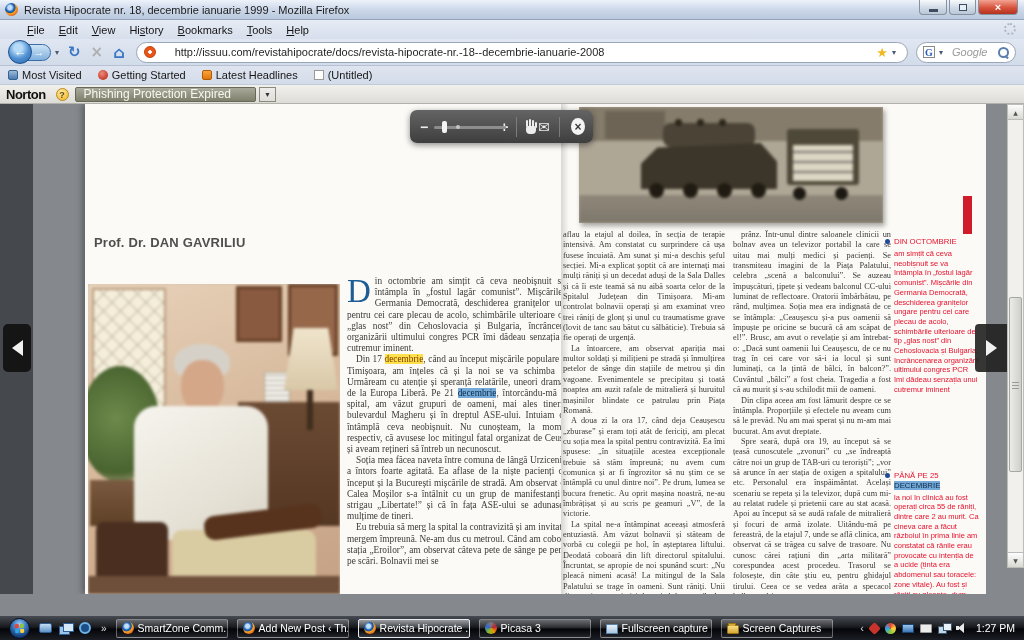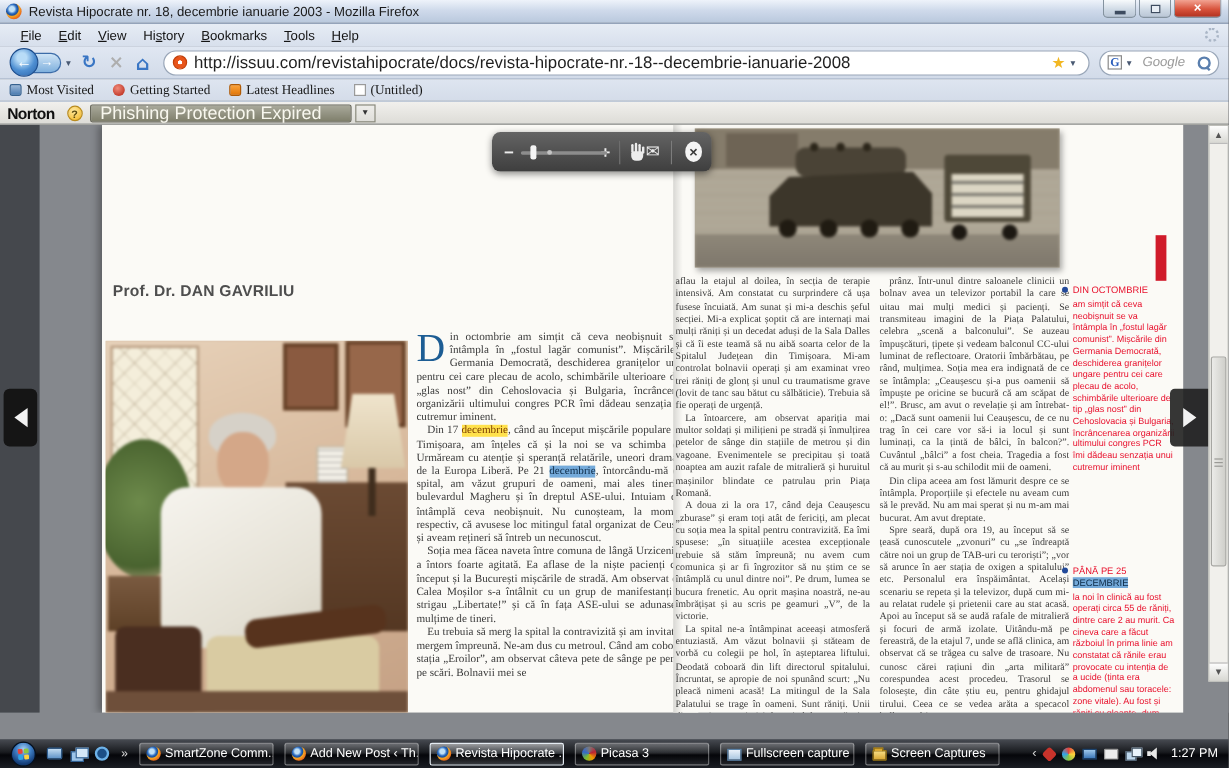--- a/index.html
+++ b/index.html
@@ -17,69 +17,69 @@
   .winbtns{position:absolute;right:6px;top:0;display:flex;}
   .winbtn{height:15px;border:1px solid #84929f;border-top:none;border-radius:0 0 4px 4px;
     background:linear-gradient(#f7fafc,#cdd8e4 60%,#bac7d6);display:flex;align-items:center;justify-content:center;}
   .winbtn.min{width:28px;} .winbtn.max{width:27px;margin-left:2px;}
   .winbtn.close{width:40px;margin-left:2px;background:linear-gradient(#f2a392,#d8533c 55%,#b23220);
     color:#fff;font-size:11px;font-weight:bold;line-height:10px;}
   .glyph-min{width:9px;height:3px;background:#3e4c60;margin-top:6px;}
   .glyph-restore{width:8px;height:7px;border:1px solid #3e4c60;background:#e8eef5;}
 
   .menubar{position:absolute;left:0;top:20px;width:1024px;height:19px;
-    background:linear-gradient(#e6ecf5,#d7dfec);display:flex;align-items:center;padding-left:10px;}
+    background:linear-gradient(#e6ecf5,#d7dfec);display:flex;align-items:center;padding-left:20px;}
   .menu-item{font-size:11px;color:#141414;padding:2px 7px;cursor:default;}
   .throbber{position:absolute;right:8px;top:3px;width:12px;height:12px;border-radius:50%;
     border:2px dotted #aab6c6;}
 
   .navbar{position:absolute;left:0;top:39px;width:1024px;height:27px;
     background:linear-gradient(#e0e7f2,#d2dbe9);border-bottom:1px solid #b6c2d4;
     display:flex;align-items:center;padding:0 8px;}
   .btn-back{width:24px;height:24px;border-radius:50%;flex:none;border:1px solid #1d4d8c;
     background:radial-gradient(circle at 42% 32%,#b8dcf7 0 20%,#4e8fd2 55%,#2a62a8 100%);
     color:#fff;font-size:13px;font-weight:bold;text-align:center;line-height:22px;z-index:2;}
   .btn-fwd{width:24px;height:17px;border-radius:0 9px 9px 0;margin-left:-5px;border:1px solid #3c6ca8;
     background:linear-gradient(#cfe4f6,#7fb0dd);color:#fff;font-size:11px;font-weight:bold;text-align:center;line-height:15px;}
   .sm-caret{font-size:8px;color:#495972;margin:0 4px;}
   .nav-glyph{font-size:15px;font-weight:bold;margin:0 5px;font-family:"DejaVu Sans",sans-serif;}
   .g-reload{color:#3a76c4;} .g-stop{color:#aeaeae;} .g-home{color:#3a76c4;font-size:16px;}
   .urlbar{flex:1;height:21px;margin-left:6px;background:#fff;border:1px solid #99a6b8;border-radius:11px;
     display:flex;align-items:center;padding:0 7px;min-width:0;}
   .favicon-issuu{width:12px;height:12px;border-radius:50%;flex:none;
     background:radial-gradient(circle at 50% 50%,#fff 0 22%,#e8541a 26% 100%);border:1px solid #c23f08;}
-  .url-text{font-size:14px;color:#1f1f1f;margin-left:6px;flex:1;white-space:nowrap;overflow:hidden;}
+  .url-text{font-size:11px;color:#1f1f1f;margin-left:19px;flex:1;white-space:nowrap;overflow:hidden;}
   .star{color:#f2b722;font-size:13px;line-height:13px;margin-left:4px;}
   .searchbox{width:100px;height:21px;margin-left:8px;background:#fff;border:1px solid #99a6b8;border-radius:11px;
     display:flex;align-items:center;padding:0 6px;flex:none;}
   .g-icon{width:12px;height:12px;border:1px solid #8a8a8a;background:#fff;color:#2a5dbb;
     font-family:"Liberation Serif",serif;font-weight:bold;font-size:10px;line-height:11px;text-align:center;flex:none;}
   .search-ph{font-size:11px;font-style:italic;color:#9a9a9a;margin-left:5px;flex:1;}
   .magnifier{position:relative;width:11px;height:11px;flex:none;}
   .magnifier::before{content:"";position:absolute;left:0;top:0;width:7px;height:7px;border:2px solid #5a7fae;border-radius:50%;}
   .magnifier::after{content:"";position:absolute;left:8px;top:8px;width:4px;height:2px;background:#5a7fae;transform:rotate(45deg);transform-origin:0 0;}
 
   .bookmarksbar{position:absolute;left:0;top:66px;width:1024px;height:19px;
     background:linear-gradient(#dee5f0,#d4dce9);border-bottom:1px solid #c0cad8;
     display:flex;align-items:center;padding-left:8px;gap:16px;}
-  .bm{display:flex;align-items:center;gap:4px;font-size:11px;color:#161616;font-family:Liberation Serif, serif;}
+  .bm{display:flex;align-items:center;gap:4px;font-size:11px;color:#161616;}
   .bm-ic{width:10px;height:10px;border-radius:2px;flex:none;}
   .bm-ic.mv{background:linear-gradient(#9db9d8,#4a7bb0);border:1px solid #35618f;}
   .bm-ic.gs{background:radial-gradient(circle at 40% 35%,#f08a7a,#b21e0e);border-radius:50%;}
   .bm-ic.lh{background:linear-gradient(#fca43c,#e0760a);border:1px solid #b05a05;}
   .bm-ic.ut{background:#fff;border:1px solid #9a9a9a;border-radius:0;}
 
   .nortonbar{position:absolute;left:0;top:85px;width:1024px;height:19px;
     background:linear-gradient(#f1f0ed,#dddcd7);border-bottom:1px solid #b2b2ac;
     display:flex;align-items:center;}
   .norton-brand{font-weight:bold;font-size:13px;color:#101010;letter-spacing:-0.5px;margin-left:6px;}
   .q-circle{width:13px;height:13px;border-radius:50%;margin-left:10px;flex:none;
     background:radial-gradient(circle at 40% 30%,#ffe9a0,#f2b31e);border:1px solid #b98b1d;
     color:#5a4a10;font-size:9px;font-weight:bold;text-align:center;line-height:12px;}
-  .phish-btn{margin-left:6px;height:15px;padding:0 24px 0 8px;font-size:15px;color:#f8f7ee;
+  .phish-btn{margin-left:6px;height:15px;padding:0 24px 0 8px;font-size:12px;color:#f8f7ee;
     background:linear-gradient(#a9a99b,#7f7f6c);border:1px solid #67675a;border-radius:2px;
     display:flex;align-items:center;white-space:nowrap;}
   .phish-caret{width:17px;height:15px;margin-left:3px;border:1px solid #8a8a7d;
     background:linear-gradient(#ececе6,#c6c6bd);font-size:7px;color:#333;text-align:center;line-height:14px;}
 
   
   .viewer{position:absolute;left:0;top:104px;width:1024px;height:490px;background:#85888d;overflow:hidden;}
   .left-rail{position:absolute;left:0;top:0;width:33px;height:100%;background:#45484d;}
   .nav-arrow{position:absolute;display:flex;align-items:center;justify-content:center;border:none;padding:0;cursor:pointer;}
   .nav-left{left:3px;top:220px;width:28px;height:48px;background:#151515;border-radius:5px;}
@@ -246,21 +246,21 @@
   .tray-speaker::after{content:"";position:absolute;left:2px;top:0;border-top:5px solid transparent;border-bottom:5px solid transparent;border-right:6px solid #e8e8e8;}
   .tray-time{color:#fff;font-size:10.5px;margin-left:3px;}
 </style>
 </head>
 <body>
 
 <div class="screen">
 
   <div class="titlebar">
     <span class="ff-icon"></span>
-    <span class="title-text">Revista Hipocrate nr. 18, decembrie ianuarie 2003 - Mozilla Firefox</span>
+    <span class="title-text">Revista Hipocrate nr. 18, decembrie ianuarie 1999 - Mozilla Firefox</span>
     <div class="winbtns">
       <div class="winbtn min">
           <span class="glyph-min"></span>
         </div>
       <div class="winbtn max">
           <span class="glyph-restore"></span>
         </div>
       <div class="winbtn close">×</div>
     </div>
   </div>

